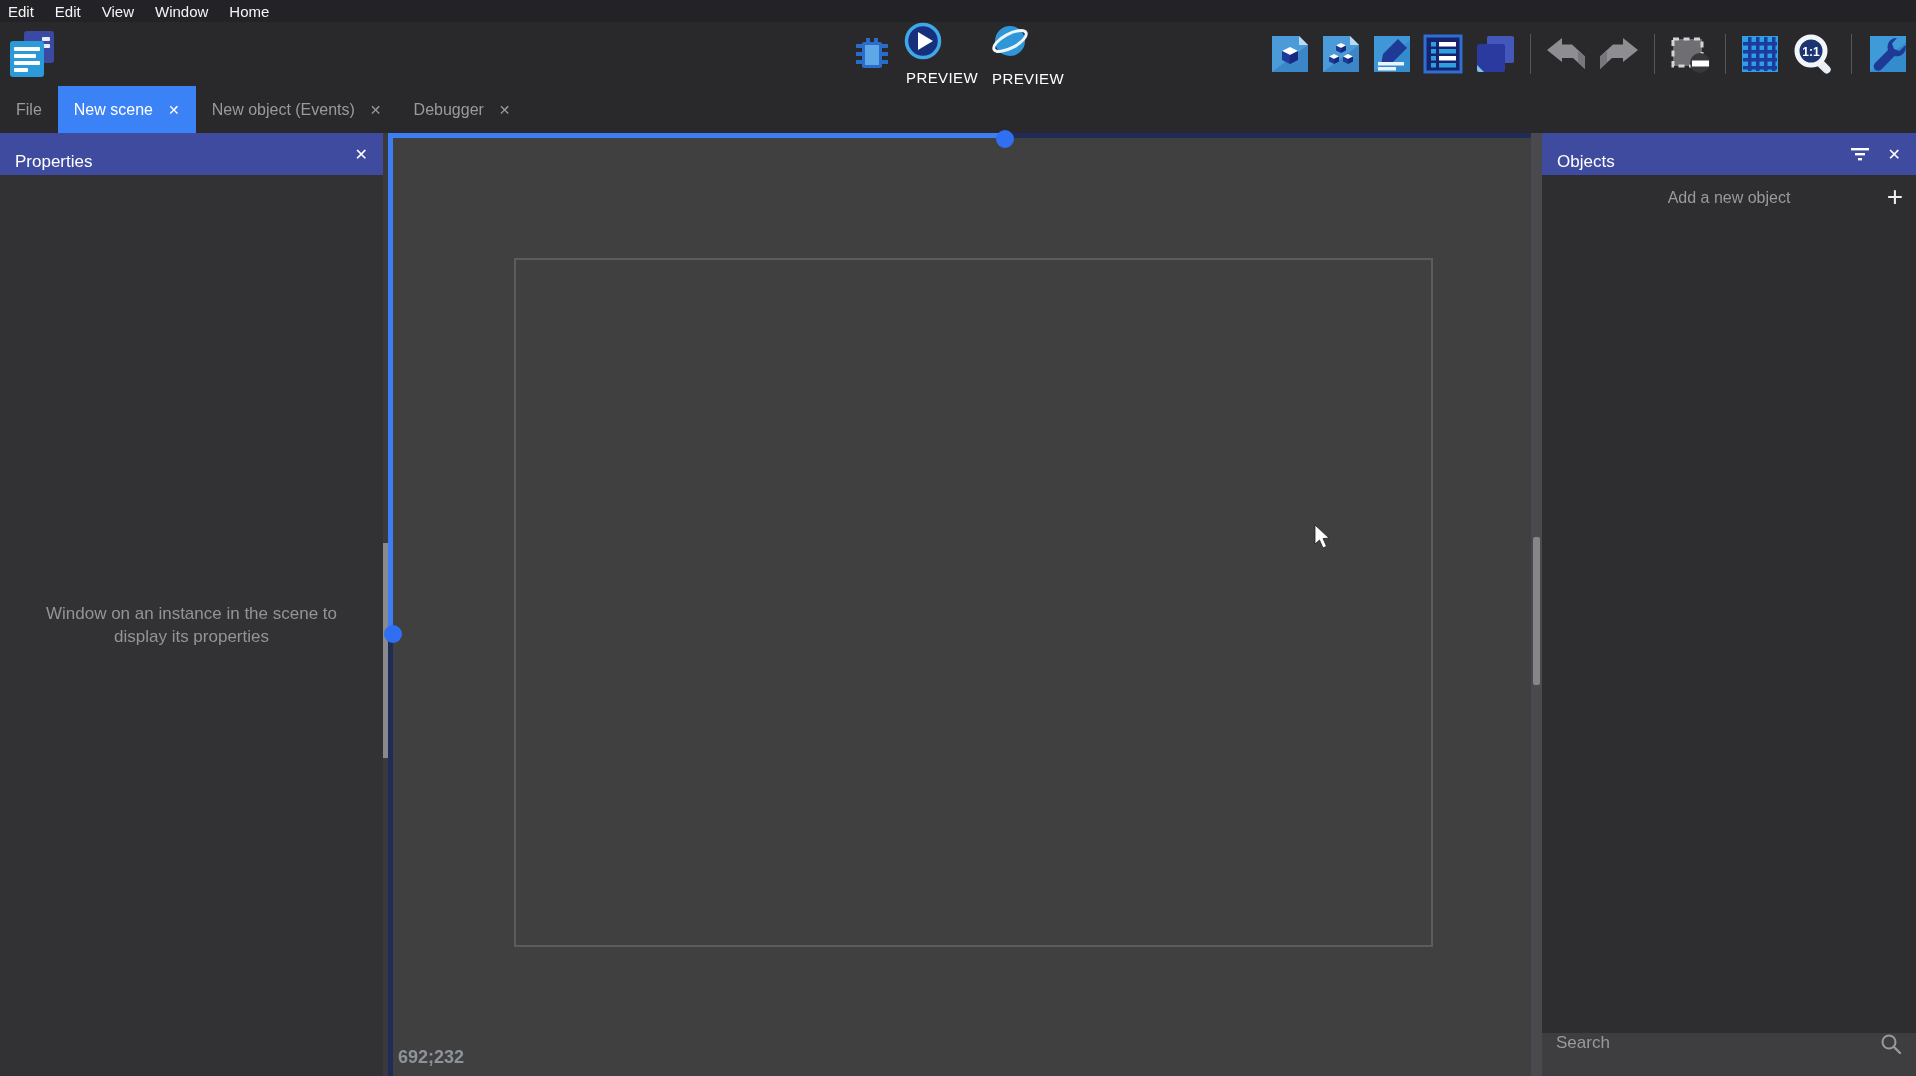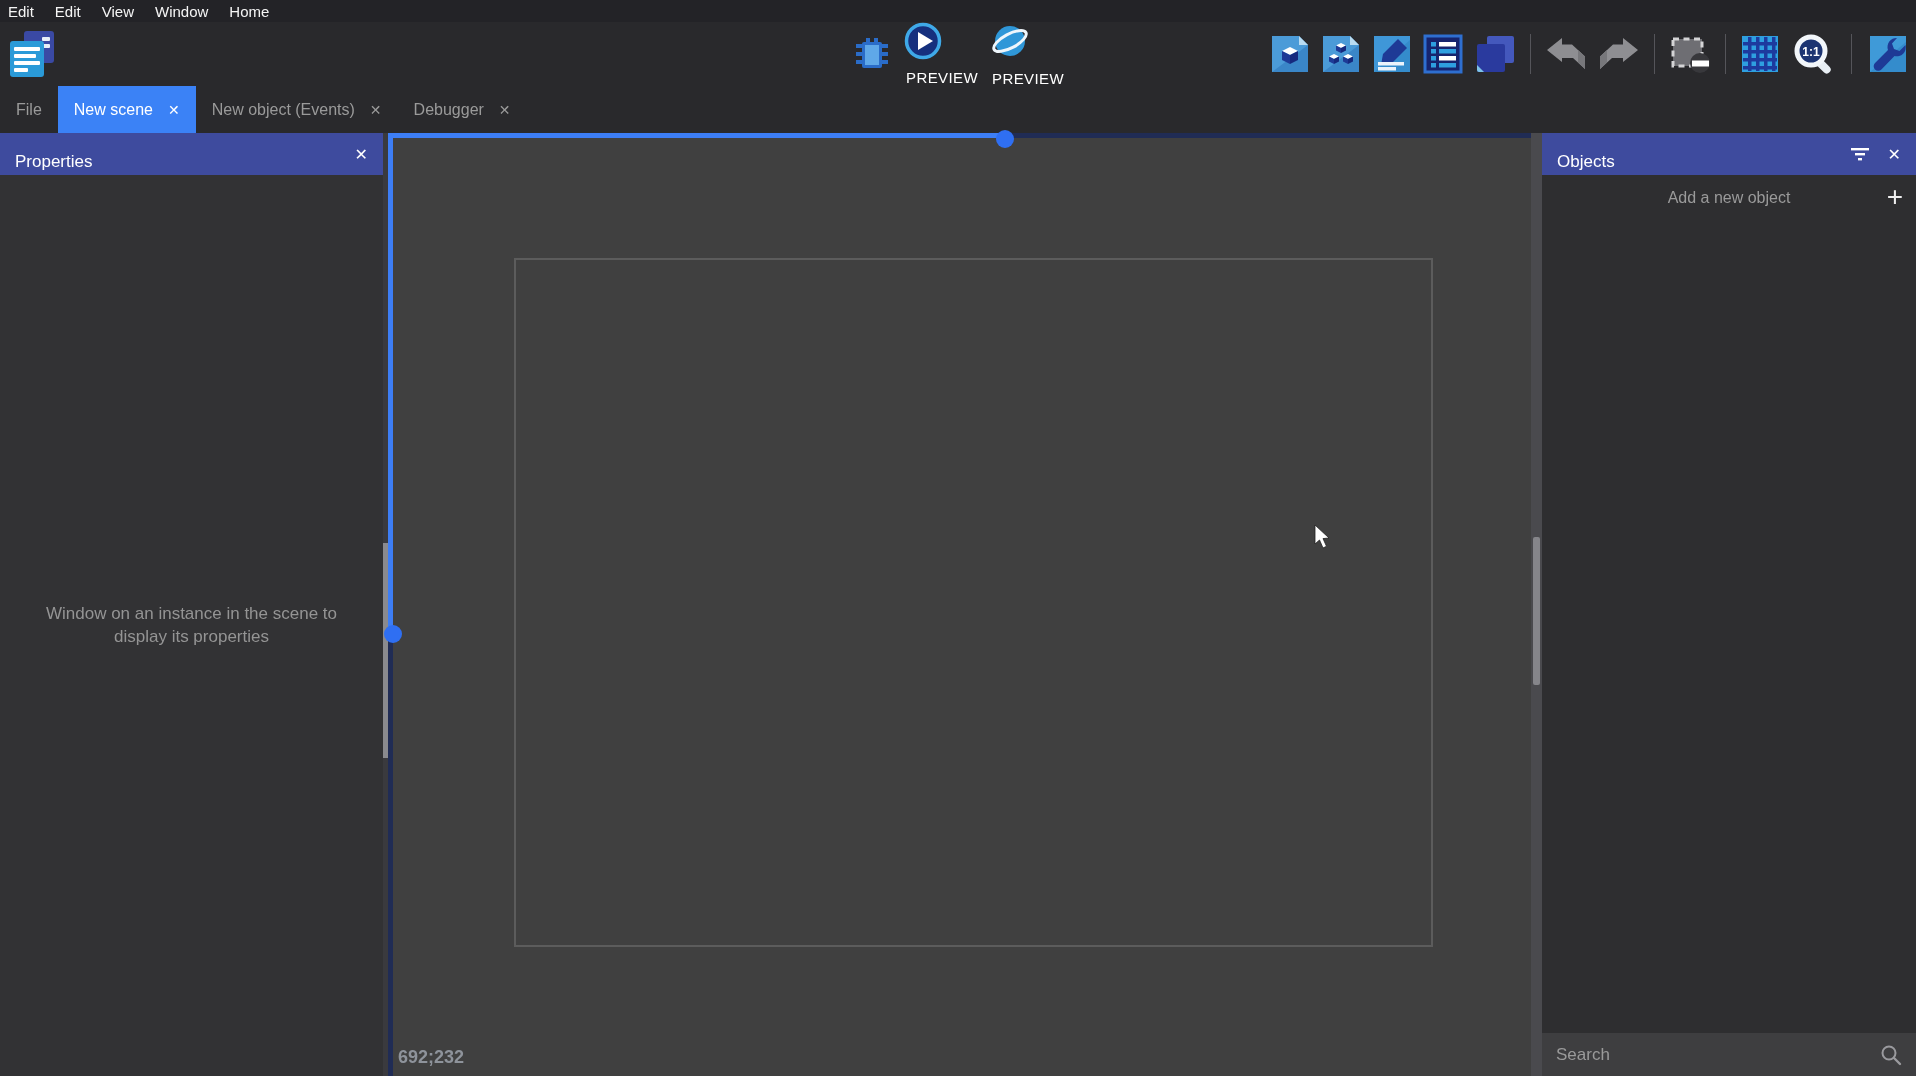--- a/index.html
+++ b/index.html
@@ -54,21 +54,21 @@
   .cursor { position:absolute; left:925px; top:391px; }
 
   .scrollcol { width:11px; background:#4a4a4e; position:relative; }
   .scrollcol .thumb { position:absolute; left:2px; width:7px; top:404px; height:148px; background:#85858a; border-radius:2px; }
 
   .objects { width:374px; background:#2e2e30; display:flex; flex-direction:column; }
   .add-row { height:45px; position:relative; display:flex; align-items:center; justify-content:center; flex:0 0 auto; cursor:pointer; }
   .add-label { color:#9a9a9a; font-size:16px; }
   .add-plus { position:absolute; right:13px; top:6px; font-size:28px; font-weight:300; color:#eee; cursor:pointer; }
   .obj-spacer { flex:1; }
-  .searchbox { height:43px; background:#3e3e40; display:flex; align-items:center; padding:0 14px; flex:0 0 auto; }
+  .searchbox { height:43px; background:#3e3e40; display:flex; align-items:flex-start; padding:0 14px; flex:0 0 auto; }
   .searchbox input { flex:1; background:transparent; border:none; outline:none; color:#ddd; font-size:17px; font-family:"Liberation Sans",sans-serif; }
   .searchbox input::placeholder { color:#9a9a9a; }
 
   svg { display:block; }
 </style>
 </head>
 <body>
 
 <div class="menubar">
   <span class="mitem">Edit</span>

